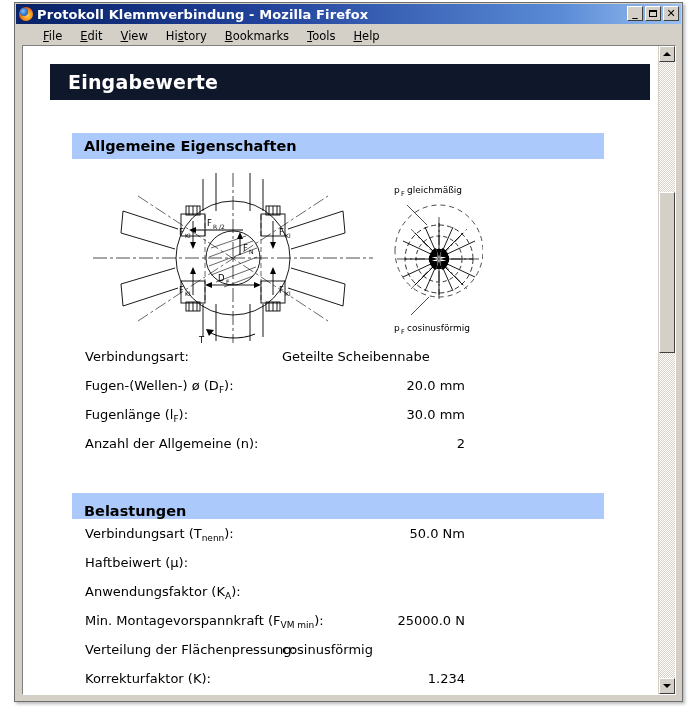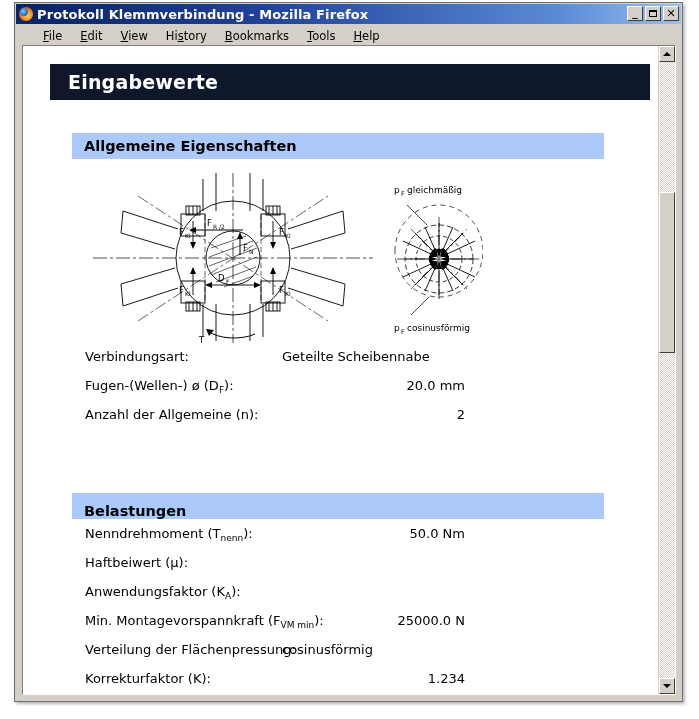--- a/index.html
+++ b/index.html
@@ -456,32 +456,36 @@
         <div class="rows" id="rows-allgemein">
           <div class="row">
             <div class="label">Verbindungsart:</div>
             <div class="value left-val">Geteilte Scheibennabe</div>
           </div>
           <div class="row">
             <div class="label"><span>Fugen-(Wellen-) ø  (D</span><sub>F</sub><span>):</span></div>
             <div class="value">20.0 mm</div>
           </div>
           <div class="row">
+            <div class="label"><span>Fugenlänge  (l</span><sub>F</sub><span>):</span></div>
+            <div class="value">30.0 mm</div>
+          </div>
+          <div class="row">
             <div class="label">Anzahl der Allgemeine  (n):</div>
             <div class="value">2</div>
           </div>
         </div>
 
         <div class="subhead" id="subhead-belastungen">
           <div class="subhead-title">Belastungen</div>
         </div>
 
         <div class="rows" id="rows-belastungen">
           <div class="row">
-            <div class="label"><span>Nenndrehmoment (T</span><sub>nenn</sub><span>):</span></div>
+            <div class="label"><span>Verbindungsart (T</span><sub>nenn</sub><span>):</span></div>
             <div class="value">50.0 Nm</div>
           </div>
           <div class="row">
             <div class="label">Haftbeiwert (µ):</div>
           </div>
           <div class="row">
             <div class="label"><span>Anwendungsfaktor (K</span><sub>A</sub><span>):</span></div>
           </div>
           <div class="row">
             <div class="label"><span>Min. Montagevorspannkraft (F</span><sub>VM min</sub><span>):</span></div>

